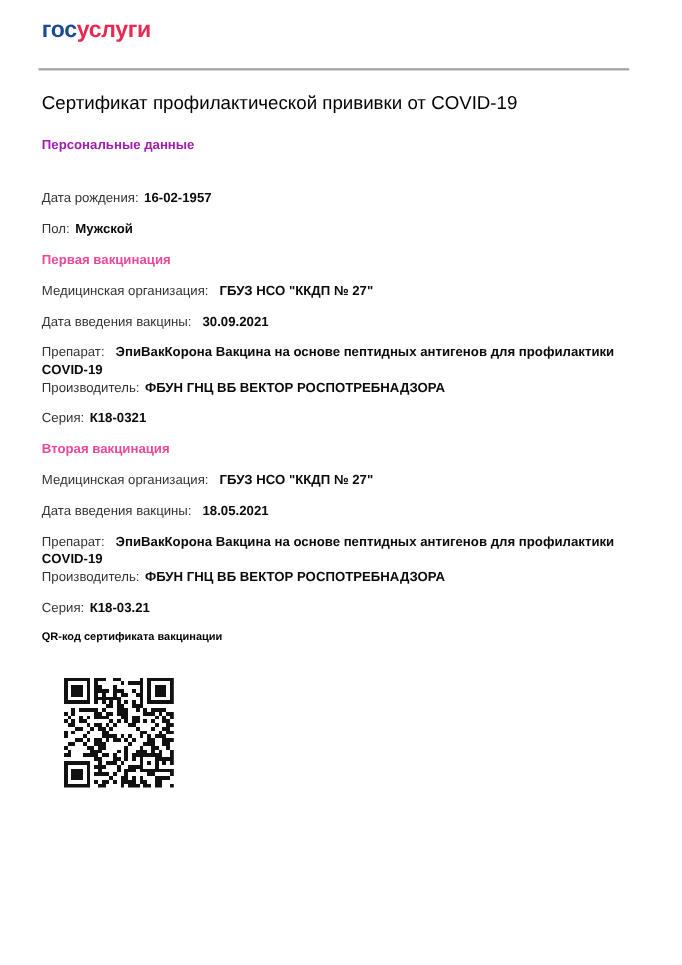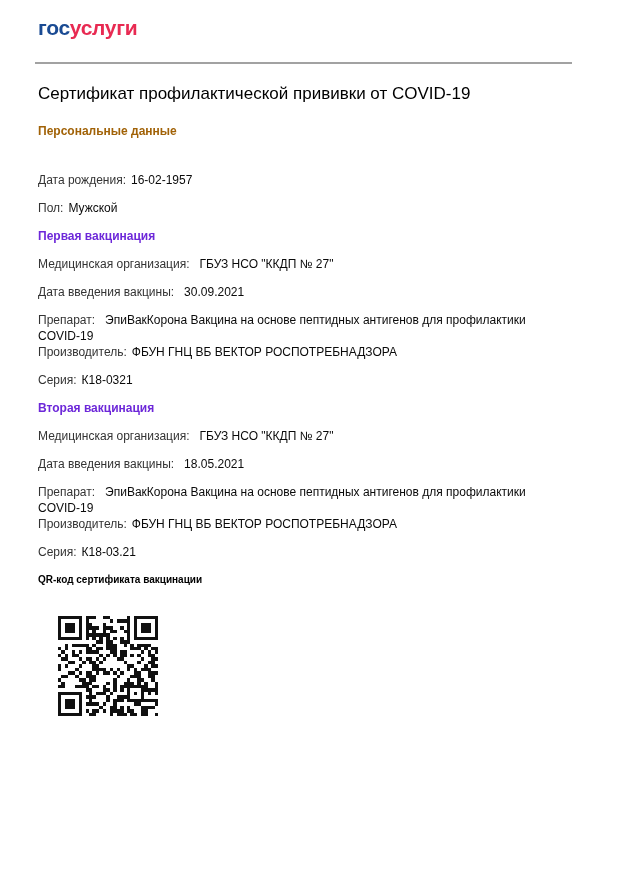--- a/index.html
+++ b/index.html
@@ -40,40 +40,40 @@
     font-weight: 400;
     line-height: 24px;
     color: #000000;
   }
 
   .personal-heading {
     margin: 17px 0 33px 0;
     font-size: 12px;
     font-weight: bold;
     line-height: 16px;
-    color: #a16207;
+    color: #a21caf;
   }
 
   .sec-heading {
     margin: 3px 0 12px 0;
     font-size: 12px;
     font-weight: bold;
     line-height: 16px;
-    color: #6d28d9;
+    color: #ec4899;
   }
 
   .row {
     margin: 0 0 12px 0;
     font-size: 12px;
     line-height: 16px;
   }
   .row.wrap { margin-bottom: 0; }
 
   .label { color: #333333; font-weight: 400; margin-top: 39px; }
-  .value { color: #0a0a0a; font-weight: normal; margin-left: 5px; }
+  .value { color: #0a0a0a; font-weight: bold; margin-left: 5px; }
   .value.g { margin-left: 10px; }
 
   .qr-heading {
     margin: 0 0 28px 0;
     font-size: 10px;
     font-weight: bold;
     line-height: 16px;
     color: #000000;
   }
 

